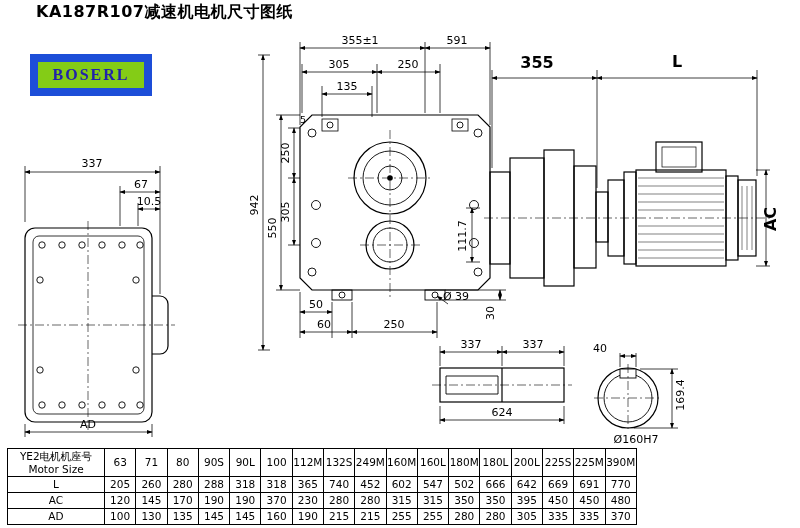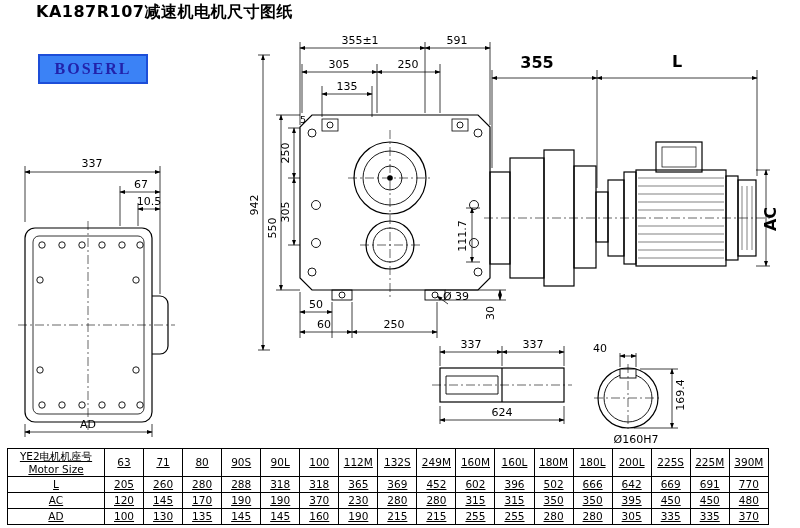--- a/index.html
+++ b/index.html
@@ -5,35 +5,35 @@
   html,body { margin:0; padding:0; background:#fff; }
   #sheet {
     position:relative; width:800px; height:528px; background:#ffffff;
     overflow:hidden; font-family:"DejaVu Sans", sans-serif; color:#000;
   }
   #page-title {
     position:absolute; left:8px; top:2px; font-size:16px; font-weight:bold;
     letter-spacing:0.5px; white-space:nowrap;margin-left:28px;
   }
   #logo-box {
-    position:absolute; left:38px; top:54px; width:106px; height:26px;
-    border:2px solid #1d4ed8; display:flex; align-items:center; justify-content:center;
-    background:#3b82f6;
+    position:absolute; left:30px; top:54px; width:106px; height:26px;
+    border:8px solid #1d4ed8; display:flex; align-items:center; justify-content:center;
+    background:#84cc16;
   }
   #logo-box span {
     font-family:"Liberation Serif", serif; font-weight:bold; font-size:16px;
     letter-spacing:2px;
   }
   svg.draw { position:absolute; left:0; top:0; }
   svg.draw text { font:11px "DejaVu Sans", sans-serif; fill:#000; stroke:none; }
   svg.draw text.big { font-size:16px; font-weight:600; }
   svg.draw text.small { font-size:9.5px; }
   .dim-table {
-    position:absolute; left:7px; top:448px; width:762px;
-    border-collapse:collapse; table-layout:fixed; font-size:10.5px;text-decoration:underline;
+    position:absolute; left:7px; top:448px; width:630px;
+    border-collapse:collapse; table-layout:fixed; font-size:10.5px;
   }
   .dim-table th, .dim-table td {
     border:1px solid #000; text-align:center; vertical-align:middle;
     padding:0; font-weight:normal; height:15px; line-height:1.15;
     overflow:hidden; white-space:nowrap;
   }
   .dim-table thead th { height:27px; }
   .dim-table .label-col { width:96px; }
 </style>
 </head>
@@ -311,24 +311,24 @@
     <tbody>
         <tr>
           <th>L</th>
           <td>205</td>
           <td>260</td>
           <td>280</td>
           <td>288</td>
           <td>318</td>
           <td>318</td>
           <td>365</td>
-          <td>369</td>
+          <td>740</td>
           <td>452</td>
           <td>602</td>
-          <td>396</td>
+          <td>547</td>
           <td>502</td>
           <td>666</td>
           <td>642</td>
           <td>669</td>
           <td>691</td>
           <td>770</td>
         </tr>
         <tr>
           <th>AC</th>
           <td>120</td>

